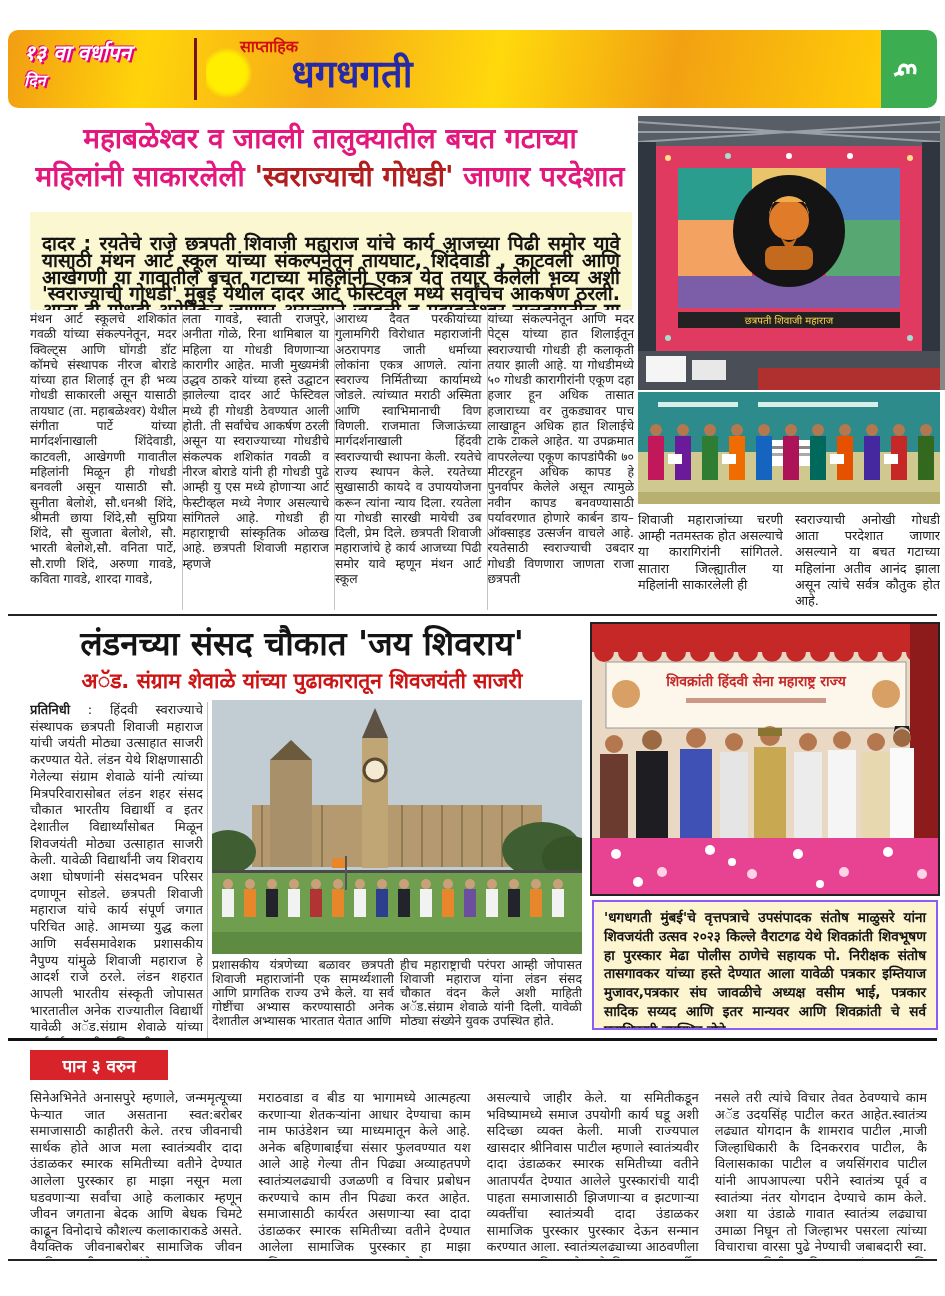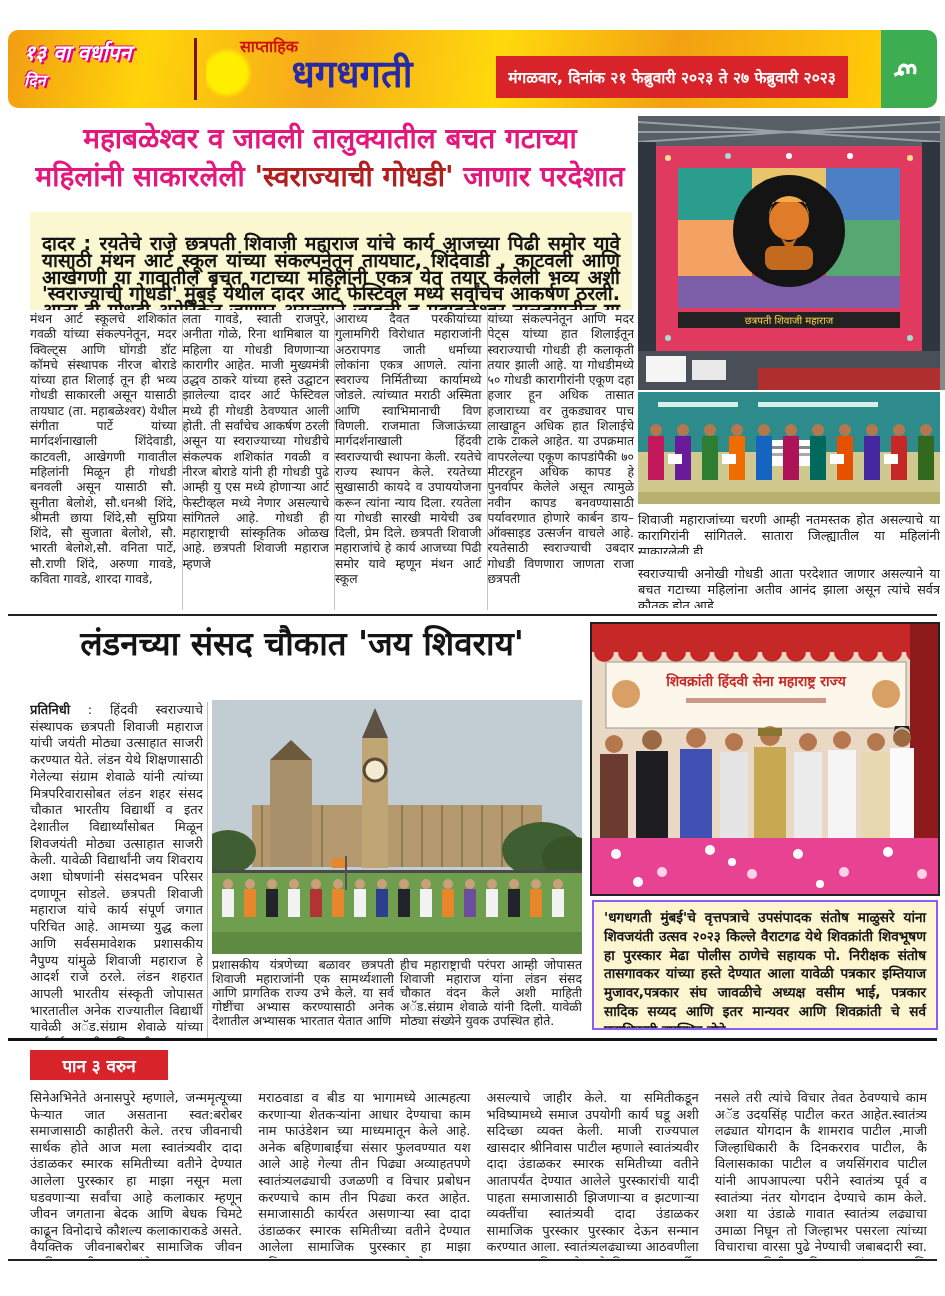--- a/index.html
+++ b/index.html
@@ -33,21 +33,21 @@
   .a1-headline{left:28px;top:120px;width:604px;text-align:center;font-weight:bold;
     color:#e4187c;font-size:28px;line-height:38px;}
   .a1-quote{color:#b21e1e;}
   .a1-intro{left:30px;top:212px;width:602px;height:98px;background:#fbf7d0;
     padding:23px 12px;box-sizing:border-box;font-size:19px;font-weight:bold;line-height:16.8px;
     text-align:justify;color:#151515;overflow:hidden;}
   .a1-cols{left:30px;top:312px;width:604px;height:298px;display:flex;}
   .a1-cols .col{flex:1;font-size:12.3px;line-height:15.3px;text-align:justify;color:#1c1c1c;
     overflow:hidden;border-right:1px solid #c4c4c4;padding-right:5px;}
   .a1-cols .col:last-child{border-right:none;padding-right:0;}
-  .a1-right-cols{left:638px;top:512px;width:302px;height:96px;display:flex;gap:12px;flex-direction:column;}
+  .a1-right-cols{left:638px;top:512px;width:302px;height:96px;display:flex;gap:12px;}
   .a1-right-cols .col{flex:1;font-size:12.8px;line-height:16.2px;text-align:justify;color:#1c1c1c;overflow:hidden;}
 
   .photo{overflow:hidden;background:#888;}
   .photo-tapestry{left:638px;top:116px;width:365px;height:274px;}
   .photo-women{left:638px;top:392px;width:302px;height:112px;}
 
   .divider1{left:8px;top:614px;width:929px;height:2px;background:#222;}
 
   
   .a2-headline{left:24px;top:620px;width:556px;text-align:center;font-size:33px;font-weight:bold;
@@ -93,21 +93,20 @@
       <span class="sun"></span>
       <span class="txt">धगधगती</span>
       <svg class="fist" width="26" height="40" viewBox="0 0 26 40">
         <rect x="6" y="12" width="14" height="20" rx="5" fill="#e91e8c"></rect>
         <circle cx="8" cy="20" r="4" fill="#e91e8c"></circle>
         <rect x="12" y="2" width="3" height="14" fill="#9aa0b5" transform="rotate(14 13 9)"></rect>
         <rect x="6" y="30" width="14" height="6" rx="3" fill="#c2187a"></rect>
       </svg>
       <span class="txt">मुंबई</span>
     </div>
-    <div class="abs datebox">मंगळवार, दिनांक २१ फेब्रुवारी २०२३ ते २७ फेब्रुवारी २०२३</div>
   </div>
   <div class="abs" id="pagenum">
     <span>६</span>
   </div>
 
   <div class="abs a1-headline">
     <div>महाबळेश्वर व जावली तालुक्यातील बचत गटाच्या</div>
     <div>
       <span>महिलांनी साकारलेली </span><span class="a1-quote">'स्वराज्याची गोधडी'</span><span> जाणार  परदेशात</span>
     </div>
@@ -220,20 +219,21 @@
   </div>
 
   <div class="abs a1-right-cols">
     <div class="col">शिवाजी महाराजांच्या चरणी आम्ही नतमस्तक होत असल्याचे या कारागिरांनी सांगितले.  सातारा जिल्ह्यातील या महिलांनी साकारलेली ही</div>
     <div class="col">स्वराज्याची अनोखी गोधडी आता परदेशात जाणार असल्याने या बचत गटाच्या महिलांना अतीव आनंद झाला असून त्यांचे सर्वत्र कौतुक होत आहे.</div>
   </div>
 
   <div class="abs divider1"></div>
 
   <div class="abs a2-headline">लंडनच्या संसद चौकात 'जय शिवराय'</div>
+  <div class="abs a2-subhead">अॅड. संग्राम शेवाळे यांच्या पुढाकारातून शिवजयंती साजरी</div>
 
   <div class="abs a2-left">
     <span class="lead">प्रतिनिधी</span><span> : हिंदवी स्वराज्याचे संस्थापक छत्रपती शिवाजी महाराज यांची जयंती मोठ्या उत्साहात साजरी करण्यात येते. लंडन येथे शिक्षणासाठी गेलेल्या संग्राम शेवाळे यांनी त्यांच्या मित्रपरिवारासोबत लंडन शहर संसद चौकात भारतीय विद्यार्थी व इतर देशातील विद्यार्थ्यांसोबत मिळून शिवजयंती मोठ्या उत्साहात साजरी केली. यावेळी विद्यार्थांनी जय शिवराय अशा घोषणांनी संसदभवन परिसर दणाणून सोडले.  छत्रपती शिवाजी महाराज यांचे कार्य संपूर्ण जगात परिचित आहे. आमच्या युद्ध कला आणि सर्वसमावेशक प्रशासकीय नैपुण्य यांमुळे शिवाजी महाराज हे आदर्श राजे ठरले. लंडन शहरात आपली भारतीय संस्कृती जोपासत भारतातील अनेक राज्यातील विद्यार्थी यावेळी अॅड.संग्राम शेवाळे यांच्या मार्गदर्शनाखाली शिवाजी महाराज यांच्या प्रतिमेला मानवंदना देण्यासाठी एकत्रित आले होते.  शिस्तबद्ध लष्कर व सुसंघटित</span>
   </div>
   <div class="abs vr2"></div>
 
   <div class="abs photo photo-london">
     <svg width="370" height="254" viewBox="0 0 370 254">
       <rect width="370" height="254" fill="#c2ccd3"></rect>
       <rect x="40" y="105" width="290" height="62" fill="#b49a6e"></rect>

